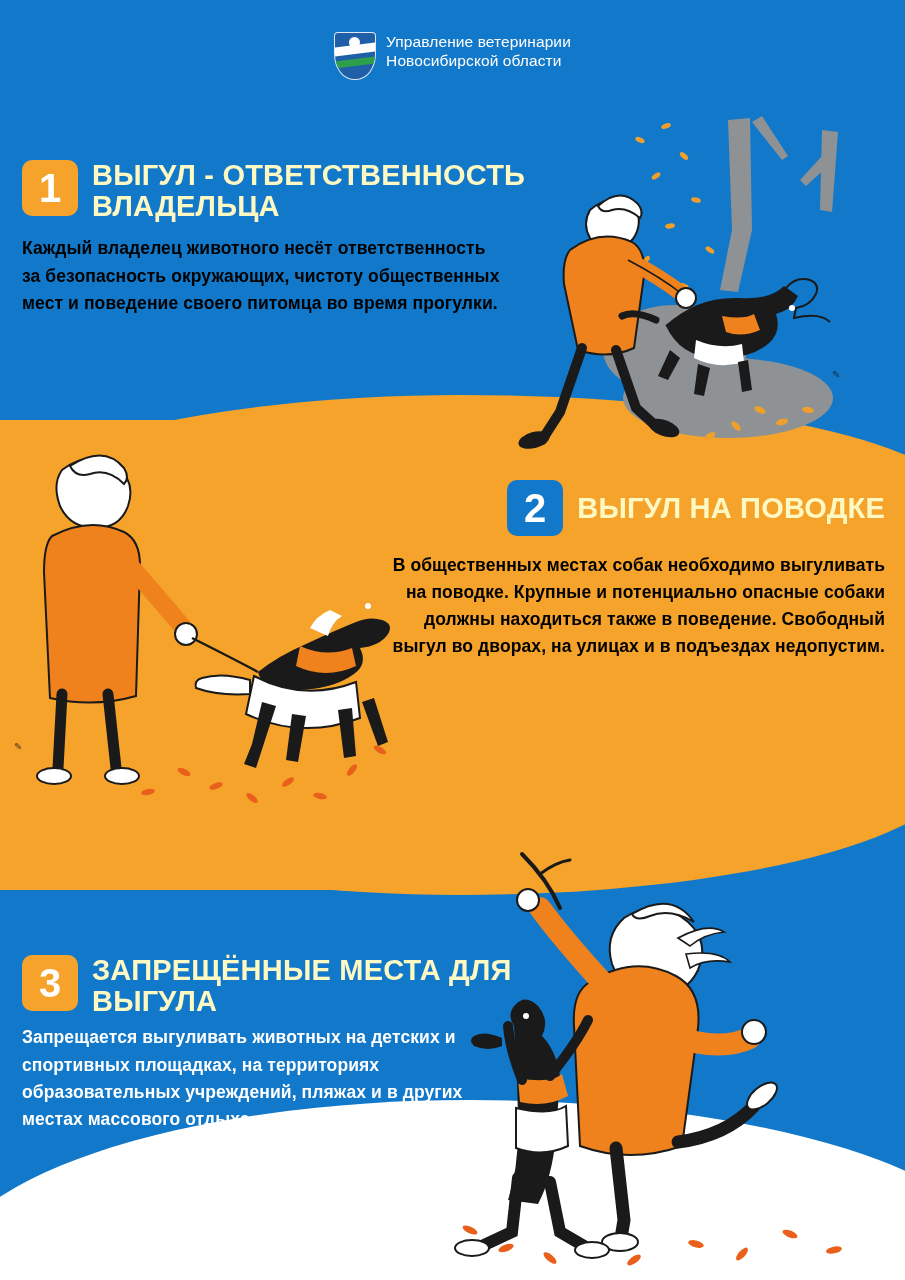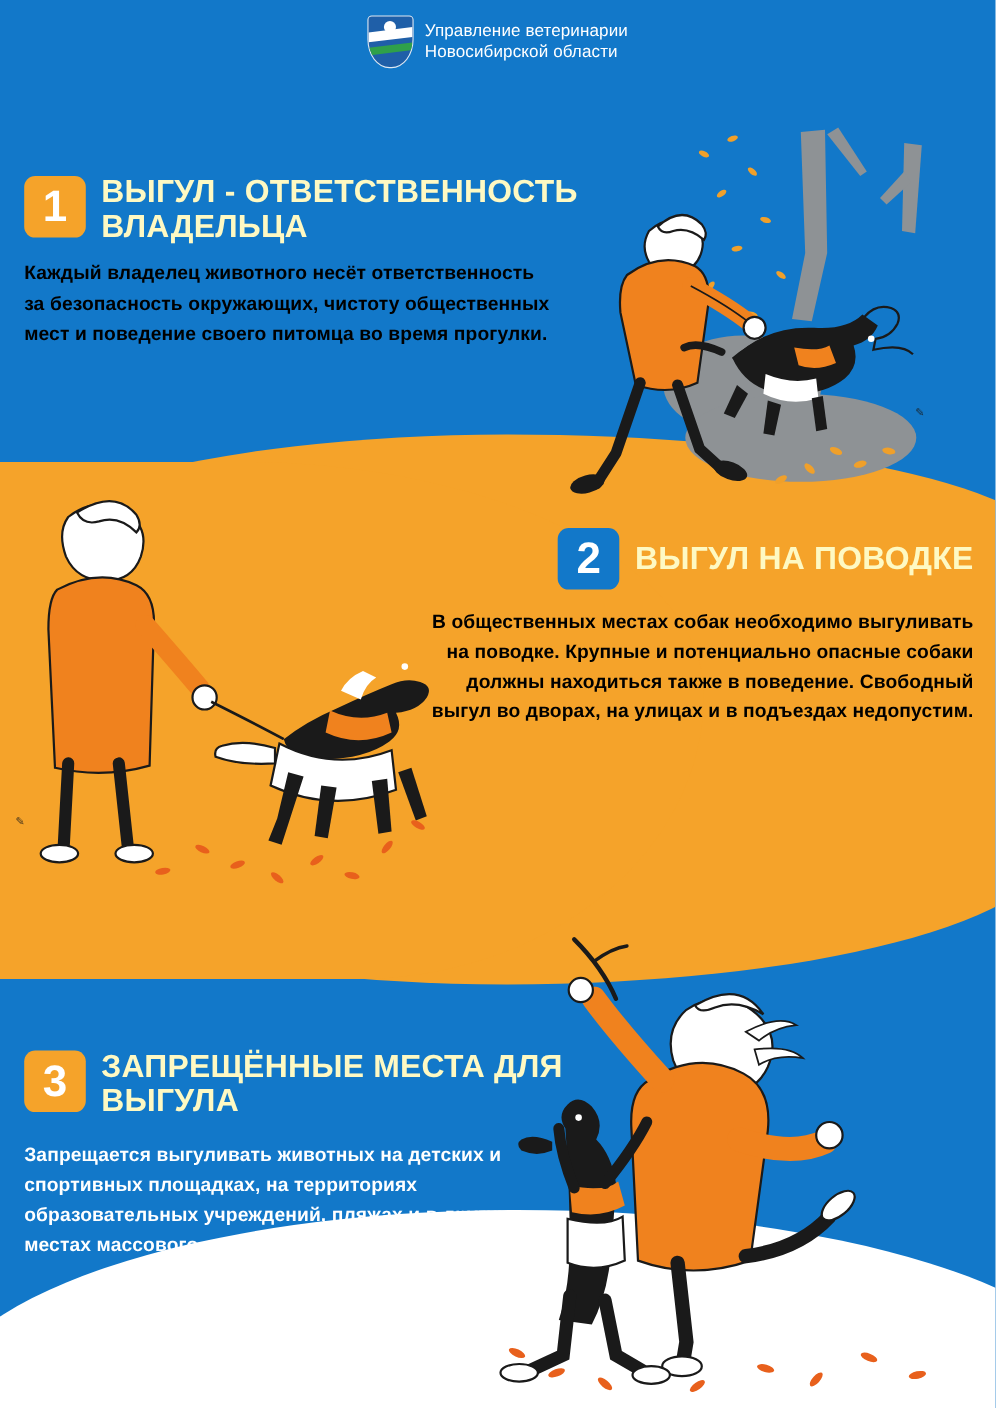--- a/index.html
+++ b/index.html
@@ -49,26 +49,25 @@
     bottom: -120px;
     width: 1060px;
     height: 300px;
     background: #ffffff;
     border-radius: 50% 50% 0 0 / 60% 55% 0 0;
   }
 
   
   .header {
     position: absolute;
-    top: 14px;
+    top: 32px;
     left: 0;
     width: 100%;
     display: flex;
     justify-content: center;
-    align-items: center;
     gap: 10px;
   }
   .crest {
     width: 40px;
     height: 46px;
     background: #1f5fa8;
     border-radius: 4px 4px 20px 20px / 4px 4px 26px 26px;
     border: 1.5px solid #dfe8f2;
     position: relative;
     overflow: hidden;
@@ -164,21 +163,21 @@
   #rule1 { left: 22px; top: 160px; width: 520px; }
   #rule1 .rule-body { margin-top: 14px; width: 480px; }
 
   
   #rule2 { left: 380px; top: 480px; width: 505px; text-align: right; }
   #rule2 .rule-head { justify-content: flex-end; align-items: center; }
   #rule2 .rule-body { margin-top: 16px; }
 
   
   #rule3 { left: 22px; top: 955px; width: 520px; }
-  #rule3 .rule-body { margin-top: 20px; width: 500px; color: #ffffff; }
+  #rule3 .rule-body { margin-top: 8px; width: 500px; color: #ffffff; }
 
   
   .illus { position: absolute; }
   #illus1 { left: 470px; top: 110px; }
   #illus2 { left: 0px;   top: 440px; }
   #illus3 { left: 410px; top: 830px; }
 </style>
 </head>
 <body>
 

